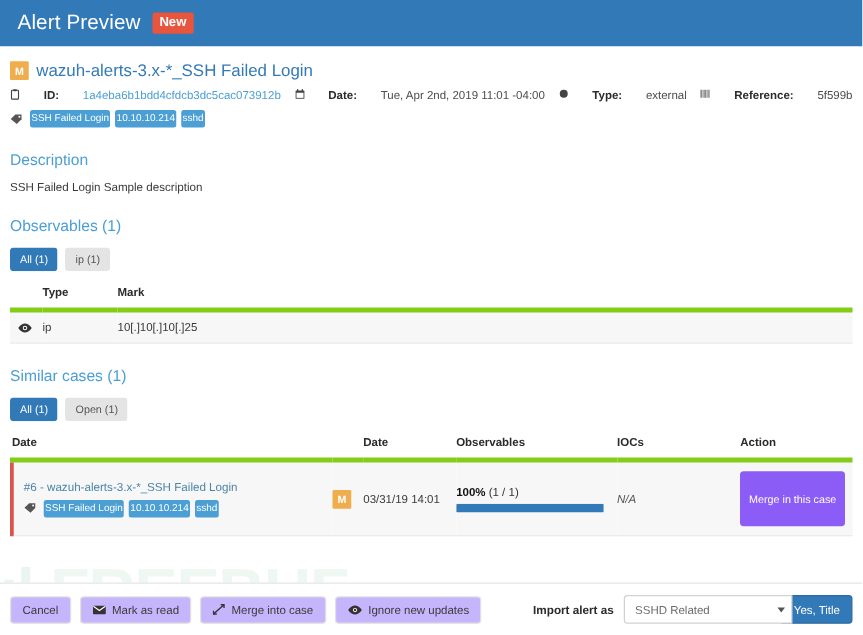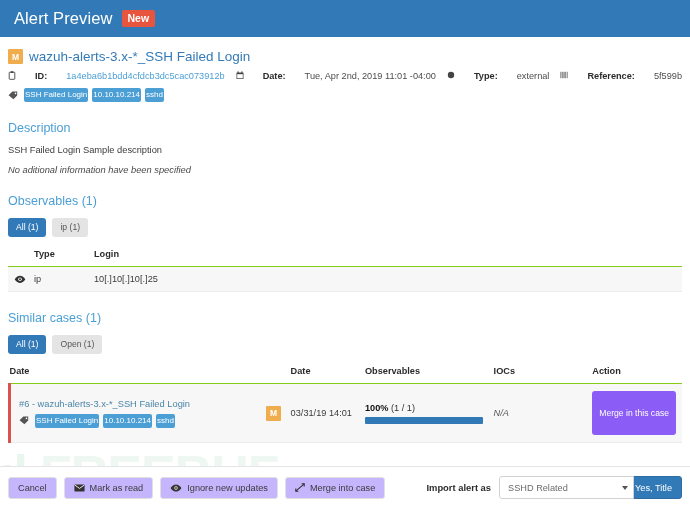--- a/index.html
+++ b/index.html
@@ -162,21 +162,21 @@
     border-collapse: collapse;
     margin-top: 12px;
     font-size: 9.2px;
   }
   table.data-table thead th {
     text-align: left;
     font-size: 9.2px;
     font-weight: bold;
     color: #2b2b2b;
     padding: 0 0 7px 0;
-    border-bottom: 1px solid #84cc16;
+    border-bottom: 4px solid #84cc16;
   }
   table.data-table tbody td {
     padding: 7px 0;
     color: #3a3a3a;
     vertical-align: middle;
     background: #f7f7f7;
     border-bottom: 1px solid #ececec;
   }
 
   
@@ -401,34 +401,33 @@
         </span>
         <span class="tag">SSH Failed Login</span>
         <span class="tag">10.10.10.214</span>
         <span class="tag">sshd</span>
       </div>
     </div>
 
     <div class="section-title">Description</div>
     <div class="section-text">SSH Failed Login Sample description</div>
 
-    <div class="section-text italic">No aditional information have been specified</div>
 
     <div class="section-title">Observables (1)</div>
     <div class="pill-row">
       <span class="pill active">All (1)</span>
       <span class="pill inactive">ip (1)</span>
     </div>
 
     <table class="data-table">
       <thead>
         <tr>
           <th class="obs-c-ic"></th>
           <th class="obs-c-type">Type</th>
-          <th>Login</th>
+          <th>Mark</th>
         </tr>
       </thead>
       <tbody>
         <tr>
           <td class="obs-c-ic">
             <span class="eye-ic">
               <svg width="12" height="9" viewBox="0 0 12 9">
                   <path d="M6 0.7 C2.6 0.7 0.7 4.3 0.7 4.3 S2.6 7.9 6 7.9 S11.3 4.3 11.3 4.3 S9.4 0.7 6 0.7 Z" fill="#333"></path>
                   <circle cx="6" cy="4.3" r="1.8" fill="#fff"></circle>
                   <circle cx="6" cy="4.3" r="1" fill="#333"></circle>
@@ -510,37 +509,37 @@
         <span>
           <svg width="11" height="8" viewBox="0 0 11 8">
               <rect x="0.4" y="0.6" width="10.2" height="6.8" rx="0.6" fill="#333"></rect>
               <path d="M0.7 1 L5.5 4.4 L10.3 1" fill="none" stroke="#fff" stroke-width="0.9"></path>
             </svg>
         </span>
         <span>Mark as read</span>
       </button>
       <button class="btn-default">
         <span>
+          <svg width="10" height="9" viewBox="0 0 10 9">
+              <path d="M0.8 8.2 L9.2 0.8" stroke="#333" stroke-width="1.1" fill="none"></path>
+              <path d="M6.6 0.8 L9.2 0.8 L9.2 3.4" stroke="#333" stroke-width="1.1" fill="none"></path>
+              <path d="M0.8 5.6 L0.8 8.2 L3.4 8.2" stroke="#333" stroke-width="1.1" fill="none"></path>
+            </svg>
+        </span>
+        <span>Merge into case</span>
+      </button>
+      <button class="btn-default">
+        <span>
           <svg width="12" height="8" viewBox="0 0 12 8">
               <path d="M6 0.4 C2.6 0.4 0.6 4 0.6 4 S2.6 7.6 6 7.6 S11.4 4 11.4 4 S9.4 0.4 6 0.4 Z" fill="#333"></path>
               <circle cx="6" cy="4" r="1.7" fill="#fff"></circle>
               <circle cx="6" cy="4" r="0.95" fill="#333"></circle>
             </svg>
         </span>
         <span>Ignore new updates</span>
-      </button>
-      <button class="btn-default">
-        <span>
-          <svg width="10" height="9" viewBox="0 0 10 9">
-              <path d="M0.8 8.2 L9.2 0.8" stroke="#333" stroke-width="1.1" fill="none"></path>
-              <path d="M6.6 0.8 L9.2 0.8 L9.2 3.4" stroke="#333" stroke-width="1.1" fill="none"></path>
-              <path d="M0.8 5.6 L0.8 8.2 L3.4 8.2" stroke="#333" stroke-width="1.1" fill="none"></path>
-            </svg>
-        </span>
-        <span>Merge into case</span>
       </button>
     </div>
 
     <div class="footer-right">
       <span class="import-label">Import alert as</span>
       <div class="select-group">
         <div class="select-box">
           <span>SSHD Related</span>
           <span class="select-caret"></span>
         </div>

